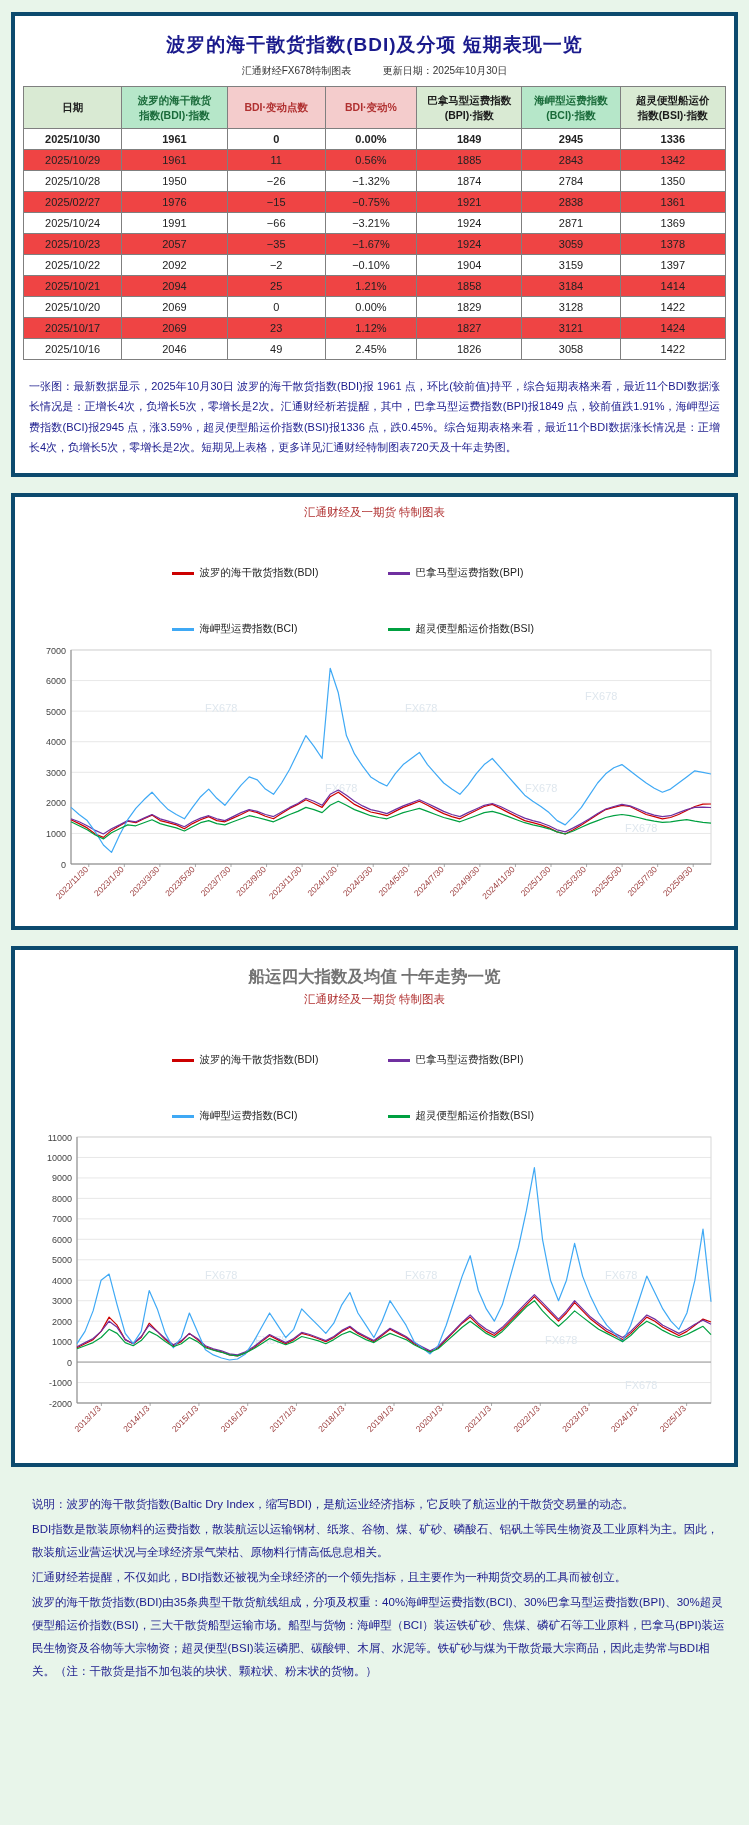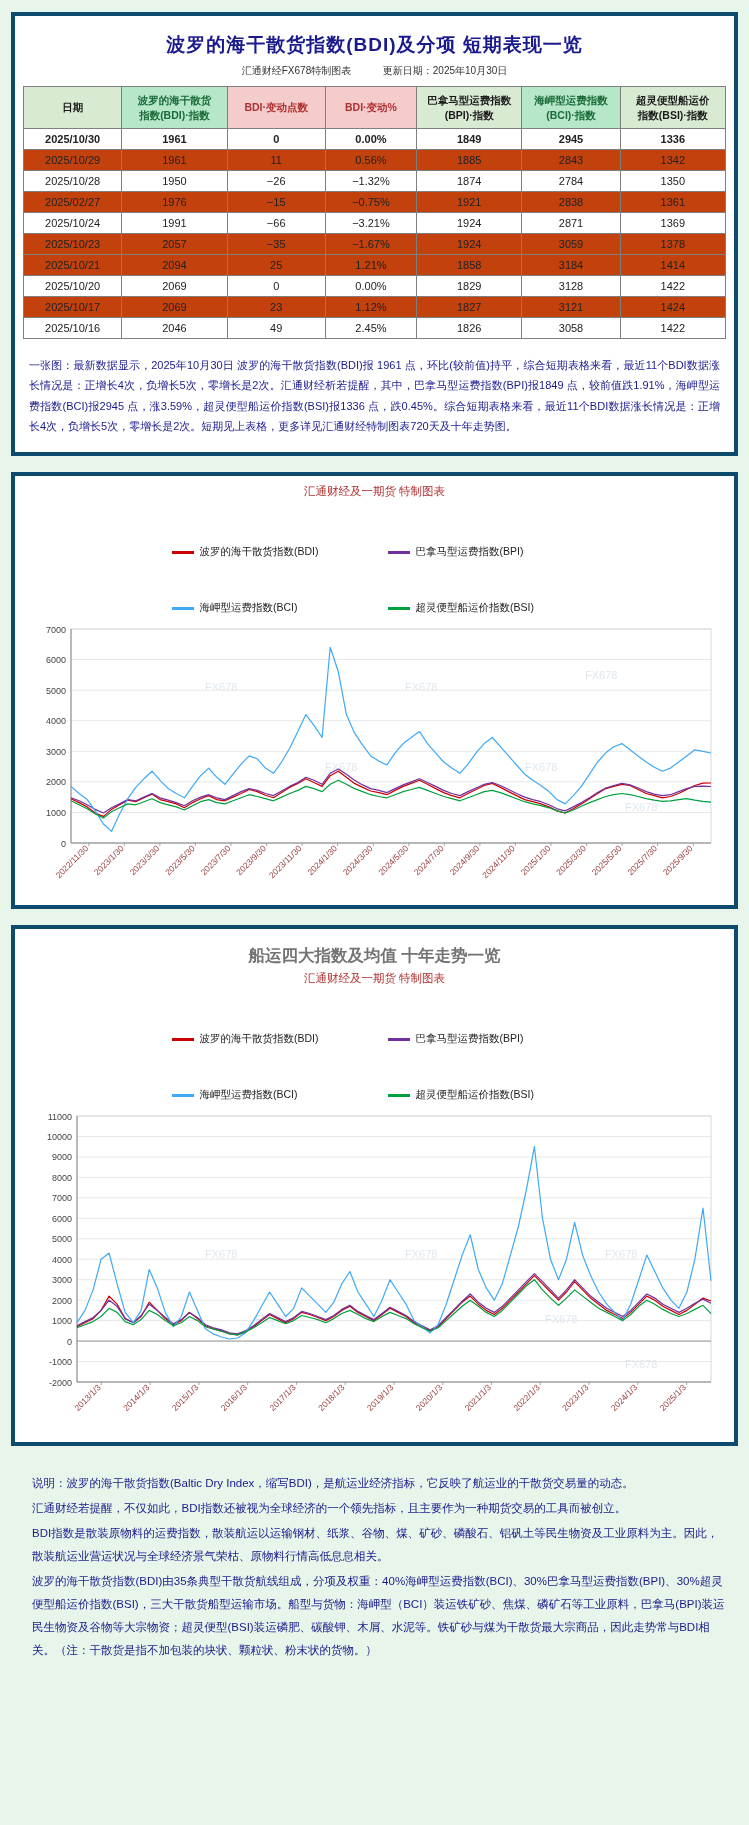--- a/index.html
+++ b/index.html
@@ -49,21 +49,21 @@
     color: #1a1a1a;
     font-weight: bold;
     line-height: 1.35;
     height: 42px;
     font-size: 10.5px;
   }
   table.bdi thead th.pink { background: #f4cccc; color: #b03030; }
   table.bdi thead th.green2 { background: #b6e7c9; color: #1a6b3a; }
   table.bdi tbody td { height: 21px; font-size: 11px; }
   tr.first td { font-weight: bold; font-size: 12px; background: #ffffff; }
-  tr.alt td { background: #c2410c; margin-left: 48px; }
+  tr.alt td { background: #ef4444; margin-left: 48px; }
   .note {
     font-size: 11px;
     line-height: 1.85;
     color: #1a1a8c;
     padding: 16px 6px 6px 6px;
     text-align: justify;
   }
 
   
   #panel-chart1, #panel-chart2 { width: 727px; padding: 6px 4px 4px 4px; }
@@ -192,20 +192,29 @@
             <td>1369</td>
           </tr>
           <tr class="alt">
             <td>2025/10/23</td>
             <td>2057</td>
             <td>−35</td>
             <td>−1.67%</td>
             <td>1924</td>
             <td>3059</td>
             <td>1378</td>
+          </tr>
+          <tr>
+            <td>2025/10/22</td>
+            <td>2092</td>
+            <td>−2</td>
+            <td>−0.10%</td>
+            <td>1904</td>
+            <td>3159</td>
+            <td>1397</td>
           </tr>
           <tr class="alt">
             <td>2025/10/21</td>
             <td>2094</td>
             <td>25</td>
             <td>1.21%</td>
             <td>1858</td>
             <td>3184</td>
             <td>1414</td>
           </tr>
@@ -423,18 +432,18 @@
           <path d="M52.0 218.8 L60.0 214.7 L68.1 210.6 L76.1 202.4 L84.1 188.1 L92.1 196.2 L100.2 210.6 L108.2 214.7 L116.2 208.5 L124.2 194.2 L132.3 202.4 L140.3 210.6 L148.3 216.7 L156.3 212.6 L164.4 204.4 L172.4 210.6 L180.4 217.7 L188.4 220.8 L196.5 222.8 L204.5 225.9 L212.5 226.9 L220.5 223.9 L228.6 218.8 L236.6 212.6 L244.6 206.5 L252.6 210.6 L260.7 214.7 L268.7 210.6 L276.7 204.4 L284.7 206.5 L292.8 209.5 L300.8 212.6 L308.8 208.5 L316.8 202.4 L324.9 198.3 L332.9 204.4 L340.9 208.5 L348.9 212.6 L357.0 206.5 L365.0 200.3 L373.0 204.4 L381.0 208.5 L389.1 214.7 L397.1 218.8 L405.1 222.8 L413.1 218.8 L421.2 210.6 L429.2 202.4 L437.2 194.2 L445.2 188.1 L453.3 196.2 L461.3 202.4 L469.3 206.5 L477.3 200.3 L485.4 192.2 L493.4 184.0 L501.4 175.8 L509.4 167.6 L517.5 175.8 L525.5 184.0 L533.5 192.2 L541.5 184.0 L549.6 173.7 L557.6 181.9 L565.6 190.1 L573.6 196.2 L581.7 202.4 L589.7 206.5 L597.7 210.6 L605.7 204.4 L613.8 196.2 L621.8 188.1 L629.8 192.2 L637.8 198.3 L645.9 202.4 L653.9 206.5 L661.9 202.4 L669.9 196.2 L678.0 190.1 L686.0 193.0 " fill="none" stroke="#cc0000" stroke-width="1.2" stroke-linejoin="round"></path>
           <path d="M52.0 217.7 L60.0 213.6 L68.1 209.5 L76.1 202.4 L84.1 192.2 L92.1 198.3 L100.2 210.6 L108.2 214.7 L116.2 207.5 L124.2 196.2 L132.3 202.4 L140.3 209.5 L148.3 215.7 L156.3 211.6 L164.4 204.4 L172.4 209.5 L180.4 216.7 L188.4 219.8 L196.5 221.8 L204.5 224.9 L212.5 225.9 L220.5 222.8 L228.6 217.7 L236.6 211.6 L244.6 205.5 L252.6 209.5 L260.7 213.6 L268.7 209.5 L276.7 203.4 L284.7 205.5 L292.8 208.5 L300.8 211.6 L308.8 207.5 L316.8 201.4 L324.9 197.3 L332.9 203.4 L340.9 207.5 L348.9 211.6 L357.0 205.5 L365.0 199.3 L373.0 203.4 L381.0 207.5 L389.1 213.6 L397.1 217.7 L405.1 221.8 L413.1 217.7 L421.2 209.5 L429.2 201.4 L437.2 193.2 L445.2 186.0 L453.3 194.2 L461.3 200.3 L469.3 204.4 L477.3 198.3 L485.4 190.1 L493.4 181.9 L501.4 173.7 L509.4 165.6 L517.5 173.7 L525.5 181.9 L533.5 190.1 L541.5 181.9 L549.6 171.7 L557.6 179.9 L565.6 188.1 L573.6 194.2 L581.7 200.3 L589.7 204.4 L597.7 208.5 L605.7 202.4 L613.8 194.2 L621.8 186.0 L629.8 190.1 L637.8 196.2 L645.9 200.3 L653.9 204.4 L661.9 200.3 L669.9 195.2 L678.0 191.1 L686.0 195.2 " fill="none" stroke="#7030a0" stroke-width="1.2" stroke-linejoin="round"></path>
           <path d="M52.0 214.7 L60.0 202.4 L68.1 181.9 L76.1 151.2 L84.1 145.1 L92.1 175.8 L100.2 204.4 L108.2 214.7 L116.2 202.4 L124.2 161.5 L132.3 179.9 L140.3 204.4 L148.3 218.8 L156.3 208.5 L164.4 184.0 L172.4 202.4 L180.4 220.8 L188.4 225.9 L196.5 229.0 L204.5 231.0 L212.5 230.0 L220.5 224.9 L228.6 212.6 L236.6 198.3 L244.6 184.0 L252.6 196.2 L260.7 208.5 L268.7 200.3 L276.7 179.9 L284.7 188.1 L292.8 196.2 L300.8 204.4 L308.8 194.2 L316.8 175.8 L324.9 163.5 L332.9 184.0 L340.9 196.2 L348.9 208.5 L357.0 192.2 L365.0 171.7 L373.0 184.0 L381.0 196.2 L389.1 212.6 L397.1 218.8 L405.1 224.9 L413.1 216.7 L421.2 196.2 L429.2 171.7 L437.2 147.1 L445.2 126.7 L453.3 161.5 L461.3 179.9 L469.3 192.2 L477.3 175.8 L485.4 147.1 L493.4 118.5 L501.4 81.7 L509.4 38.7 L517.5 110.3 L525.5 151.2 L533.5 171.7 L541.5 151.2 L549.6 114.4 L557.6 147.1 L565.6 167.6 L573.6 184.0 L581.7 196.2 L589.7 204.4 L597.7 212.6 L605.7 196.2 L613.8 171.7 L621.8 147.1 L629.8 163.5 L637.8 179.9 L645.9 192.2 L653.9 200.3 L661.9 184.0 L669.9 151.2 L678.0 100.1 L686.0 172.8 " fill="none" stroke="#3fa9f5" stroke-width="1.2" stroke-linejoin="round"></path>
           <path d="M52.0 219.8 L60.0 216.7 L68.1 213.6 L76.1 208.5 L84.1 200.3 L92.1 204.4 L100.2 213.6 L108.2 216.7 L116.2 211.6 L124.2 202.4 L132.3 206.5 L140.3 212.6 L148.3 217.7 L156.3 214.7 L164.4 208.5 L172.4 212.6 L180.4 218.8 L188.4 221.2 L196.5 223.3 L204.5 225.9 L212.5 226.9 L220.5 223.9 L228.6 219.8 L236.6 214.7 L244.6 209.5 L252.6 212.6 L260.7 215.7 L268.7 212.6 L276.7 207.5 L284.7 209.5 L292.8 211.6 L300.8 214.7 L308.8 210.6 L316.8 205.5 L324.9 202.4 L332.9 206.5 L340.9 210.6 L348.9 213.6 L357.0 208.5 L365.0 204.4 L373.0 207.5 L381.0 210.6 L389.1 215.7 L397.1 219.8 L405.1 223.3 L413.1 219.8 L421.2 212.6 L429.2 205.5 L437.2 198.3 L445.2 192.2 L453.3 198.3 L461.3 204.4 L469.3 208.5 L477.3 202.4 L485.4 194.2 L493.4 186.0 L501.4 177.8 L509.4 171.7 L517.5 181.9 L525.5 190.1 L533.5 197.3 L541.5 190.1 L549.6 181.9 L557.6 188.1 L565.6 194.2 L573.6 200.3 L581.7 204.4 L589.7 208.5 L597.7 212.6 L605.7 206.5 L613.8 198.3 L621.8 192.2 L629.8 196.2 L637.8 201.4 L645.9 205.5 L653.9 208.5 L661.9 205.5 L669.9 201.4 L678.0 197.3 L686.0 205.7 " fill="none" stroke="#00a040" stroke-width="1.2" stroke-linejoin="round"></path>
         </svg>
     </div>
   </div>
 
   <div class="footer" id="footer">
       <p>说明：波罗的海干散货指数(Baltic Dry Index，缩写BDI)，是航运业经济指标，它反映了航运业的干散货交易量的动态。</p>
+      <p>BDI指数是散装原物料的运费指数，散装航运以运输钢材、纸浆、谷物、煤、矿砂、磷酸石、铝矾土等民生物资及工业原料为主。因此，散装航运业营运状况与全球经济景气荣枯、原物料行情高低息息相关。</p>
       <p>汇通财经若提醒，不仅如此，BDI指数还被视为全球经济的一个领先指标，且主要作为一种期货交易的工具而被创立。</p>
-      <p>BDI指数是散装原物料的运费指数，散装航运以运输钢材、纸浆、谷物、煤、矿砂、磷酸石、铝矾土等民生物资及工业原料为主。因此，散装航运业营运状况与全球经济景气荣枯、原物料行情高低息息相关。</p>
       <p>波罗的海干散货指数(BDI)由35条典型干散货航线组成，分项及权重：40%海岬型运费指数(BCI)、30%巴拿马型运费指数(BPI)、30%超灵便型船运价指数(BSI)，三大干散货船型运输市场。船型与货物：海岬型（BCI）装运铁矿砂、焦煤、磷矿石等工业原料，巴拿马(BPI)装运民生物资及谷物等大宗物资；超灵便型(BSI)装运磷肥、碳酸钾、木屑、水泥等。铁矿砂与煤为干散货最大宗商品，因此走势常与BDI相关。（注：干散货是指不加包装的块状、颗粒状、粉末状的货物。）</p>
     </div>
 
 </div>
 
 </body></html>

